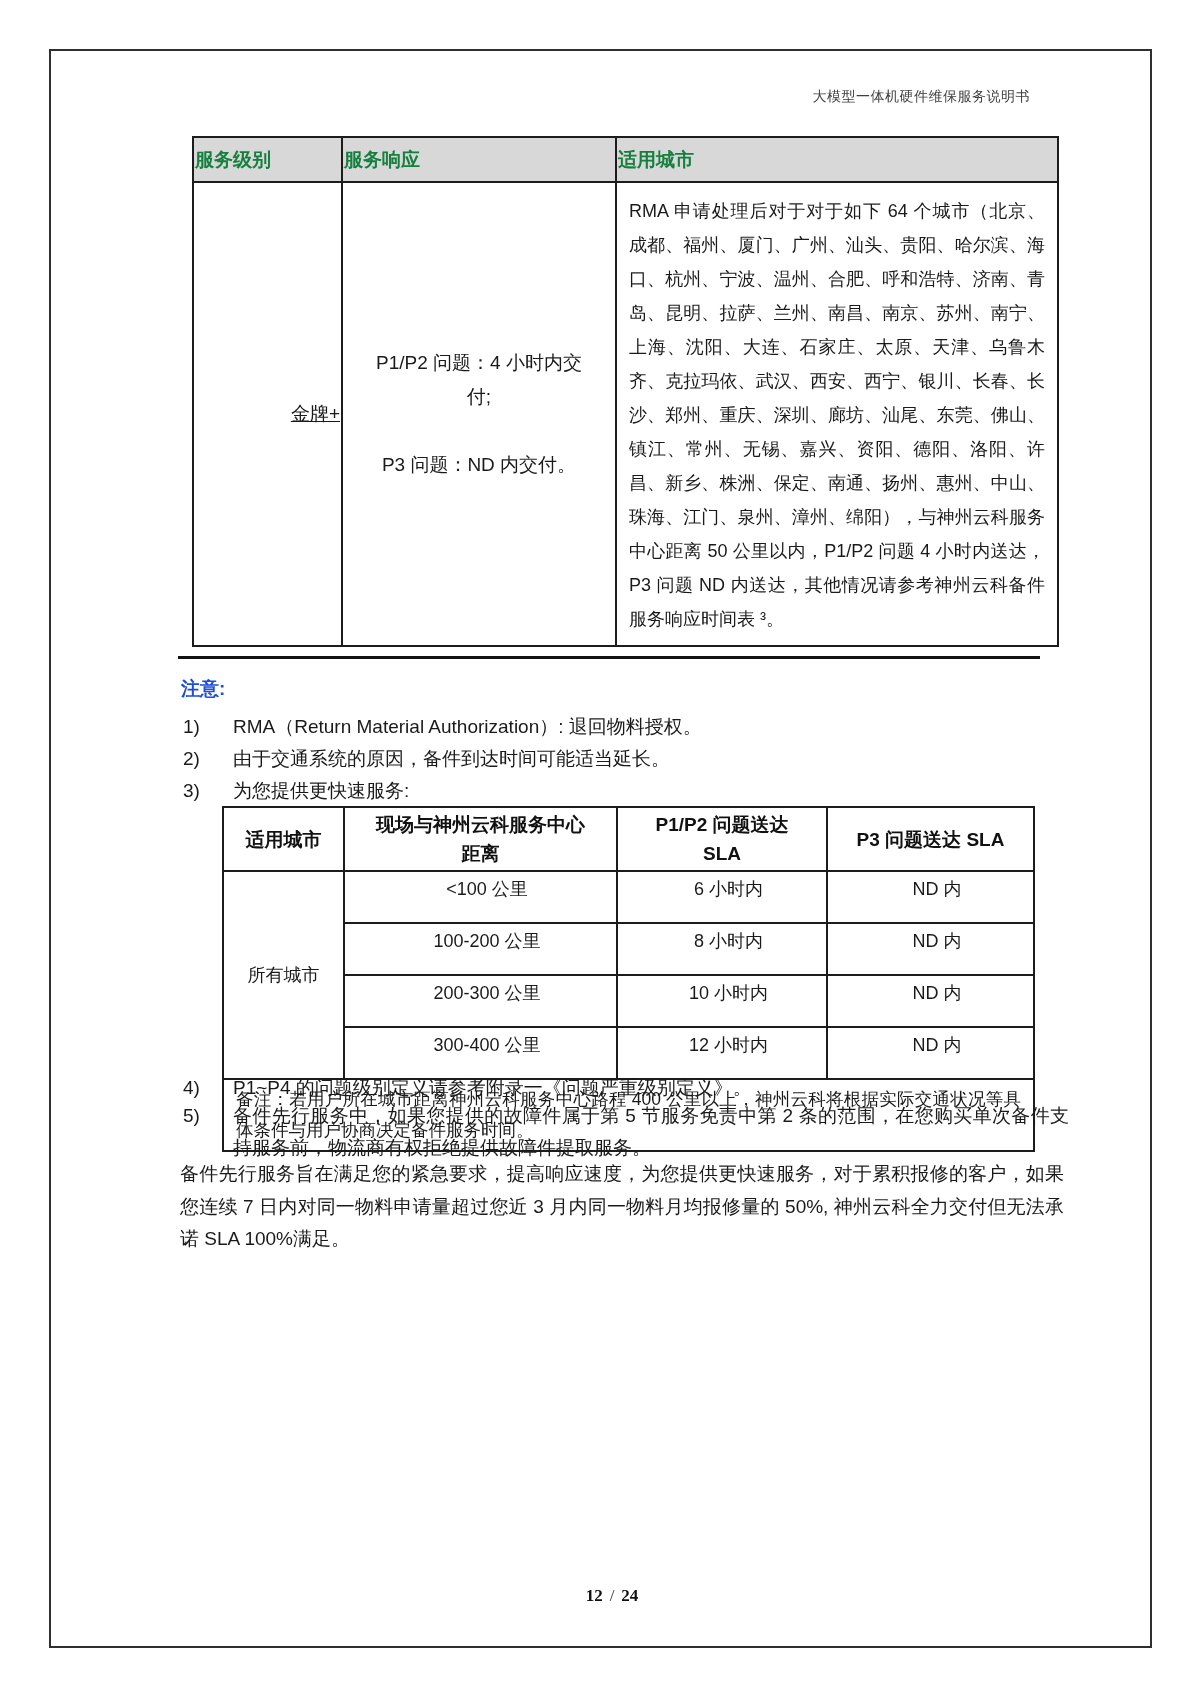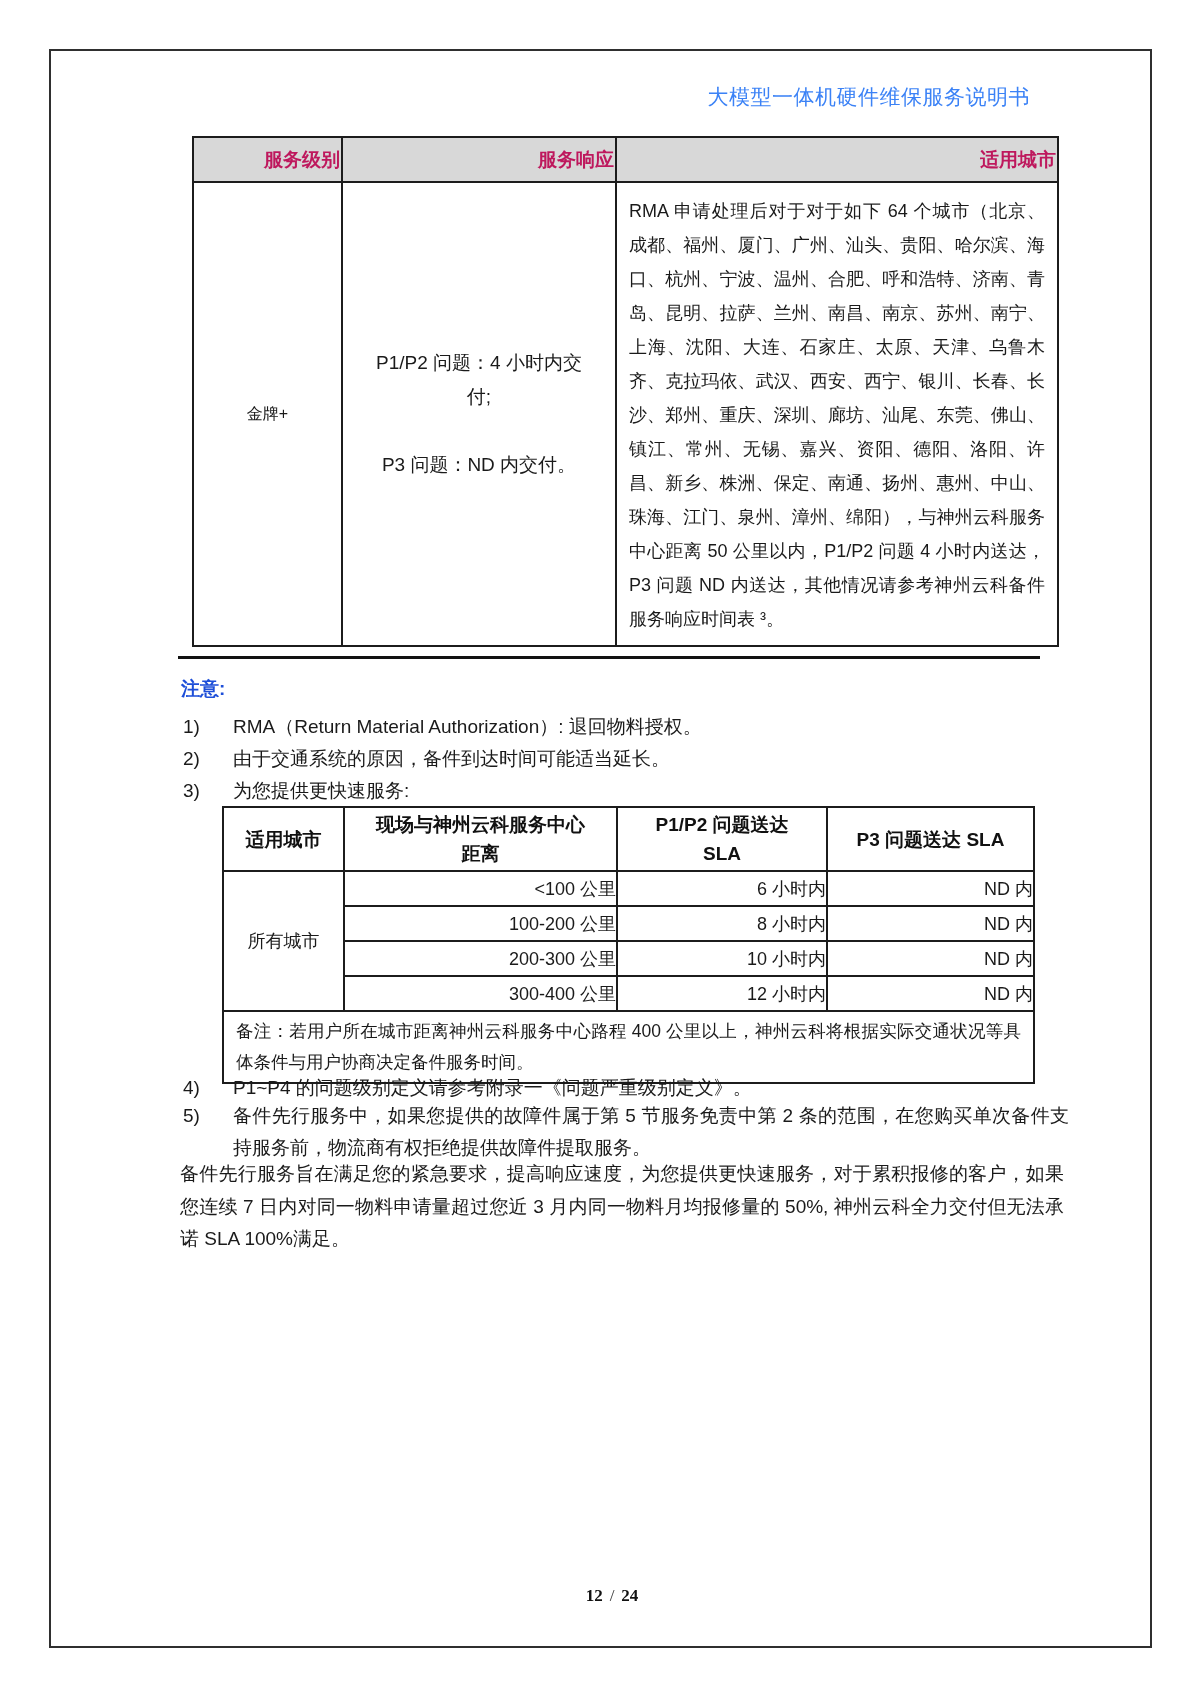--- a/index.html
+++ b/index.html
@@ -12,36 +12,37 @@
     color:#1a1a1a;
     -webkit-font-smoothing:antialiased;
   }
   .page-frame{
     position:absolute;left:49px;top:49px;width:1099px;height:1595px;
     border:2px solid #2f2f2f;
   }
   .doc-title{
     position:absolute;top:84px;right:170px;
     font-family:"Liberation Serif","DejaVu Serif",serif;
-    font-size:21px;line-height:26px;color:#3b82f6;
+    font-size:14px;line-height:26px;color:#404040;
     letter-spacing:0.5px;
   }
   
   table.t1{
     position:absolute;left:192px;top:136px;
     width:856px;border-collapse:collapse;table-layout:fixed;
   }
   table.t1 th,table.t1 td{border:2px solid #1c1c1c;}
   table.t1 th{
     background:#d8d8d8;height:41px;
-    font-size:19px;font-weight:bold;text-align:right;color:#be185d;
+    font-size:19px;font-weight:bold;text-align:left;color:#15803d;
   }
   td.level-cell{
-    width:141px;text-align:center;vertical-align:middle;
-    font-size:16px;
+    width:141px;text-align:right;vertical-align:middle;
+    font-size:19px;
+    text-decoration:underline;
   }
   td.response-cell{
     width:266px;text-align:center;vertical-align:middle;
     font-size:19px;line-height:34px;white-space:pre-line;
     padding:12px 22px;
   }
   td.cities-cell{
     width:414px;vertical-align:top;
     font-size:18px;line-height:34px;
     padding:11px 12px 9px 12px;
@@ -75,21 +76,21 @@
     position:absolute;left:222px;top:806px;
     width:773px;border-collapse:collapse;table-layout:fixed;
     font-size:18px;
   }
   table.t2 th,table.t2 td{border:2px solid #1c1c1c;}
   table.t2 th{
     height:58px;font-size:19px;font-weight:bold;text-align:center;
     white-space:pre-line;line-height:29px;padding:2px 4px;
     background:#ffffff;color:#111;
   }
-  table.t2 td{height:33px;padding:0 0 0 13px;text-align:right;vertical-align:middle;}
+  table.t2 td{height:33px;padding:0 0 17px 13px;text-align:center;vertical-align:middle;}
   table.t2 td.scope-cell{text-align:center;padding:16px;vertical-align:middle;}
   table.t2 td.remark-cell{
     padding:4px 12px;line-height:31px;height:auto;
     text-align:justify;text-justify:inter-ideograph;font-size:17.5px;
   }
   
   .closing{
     position:absolute;left:180px;top:1158px;width:884px;
     font-size:19px;line-height:32.5px;
     text-align:justify;text-justify:inter-ideograph;

